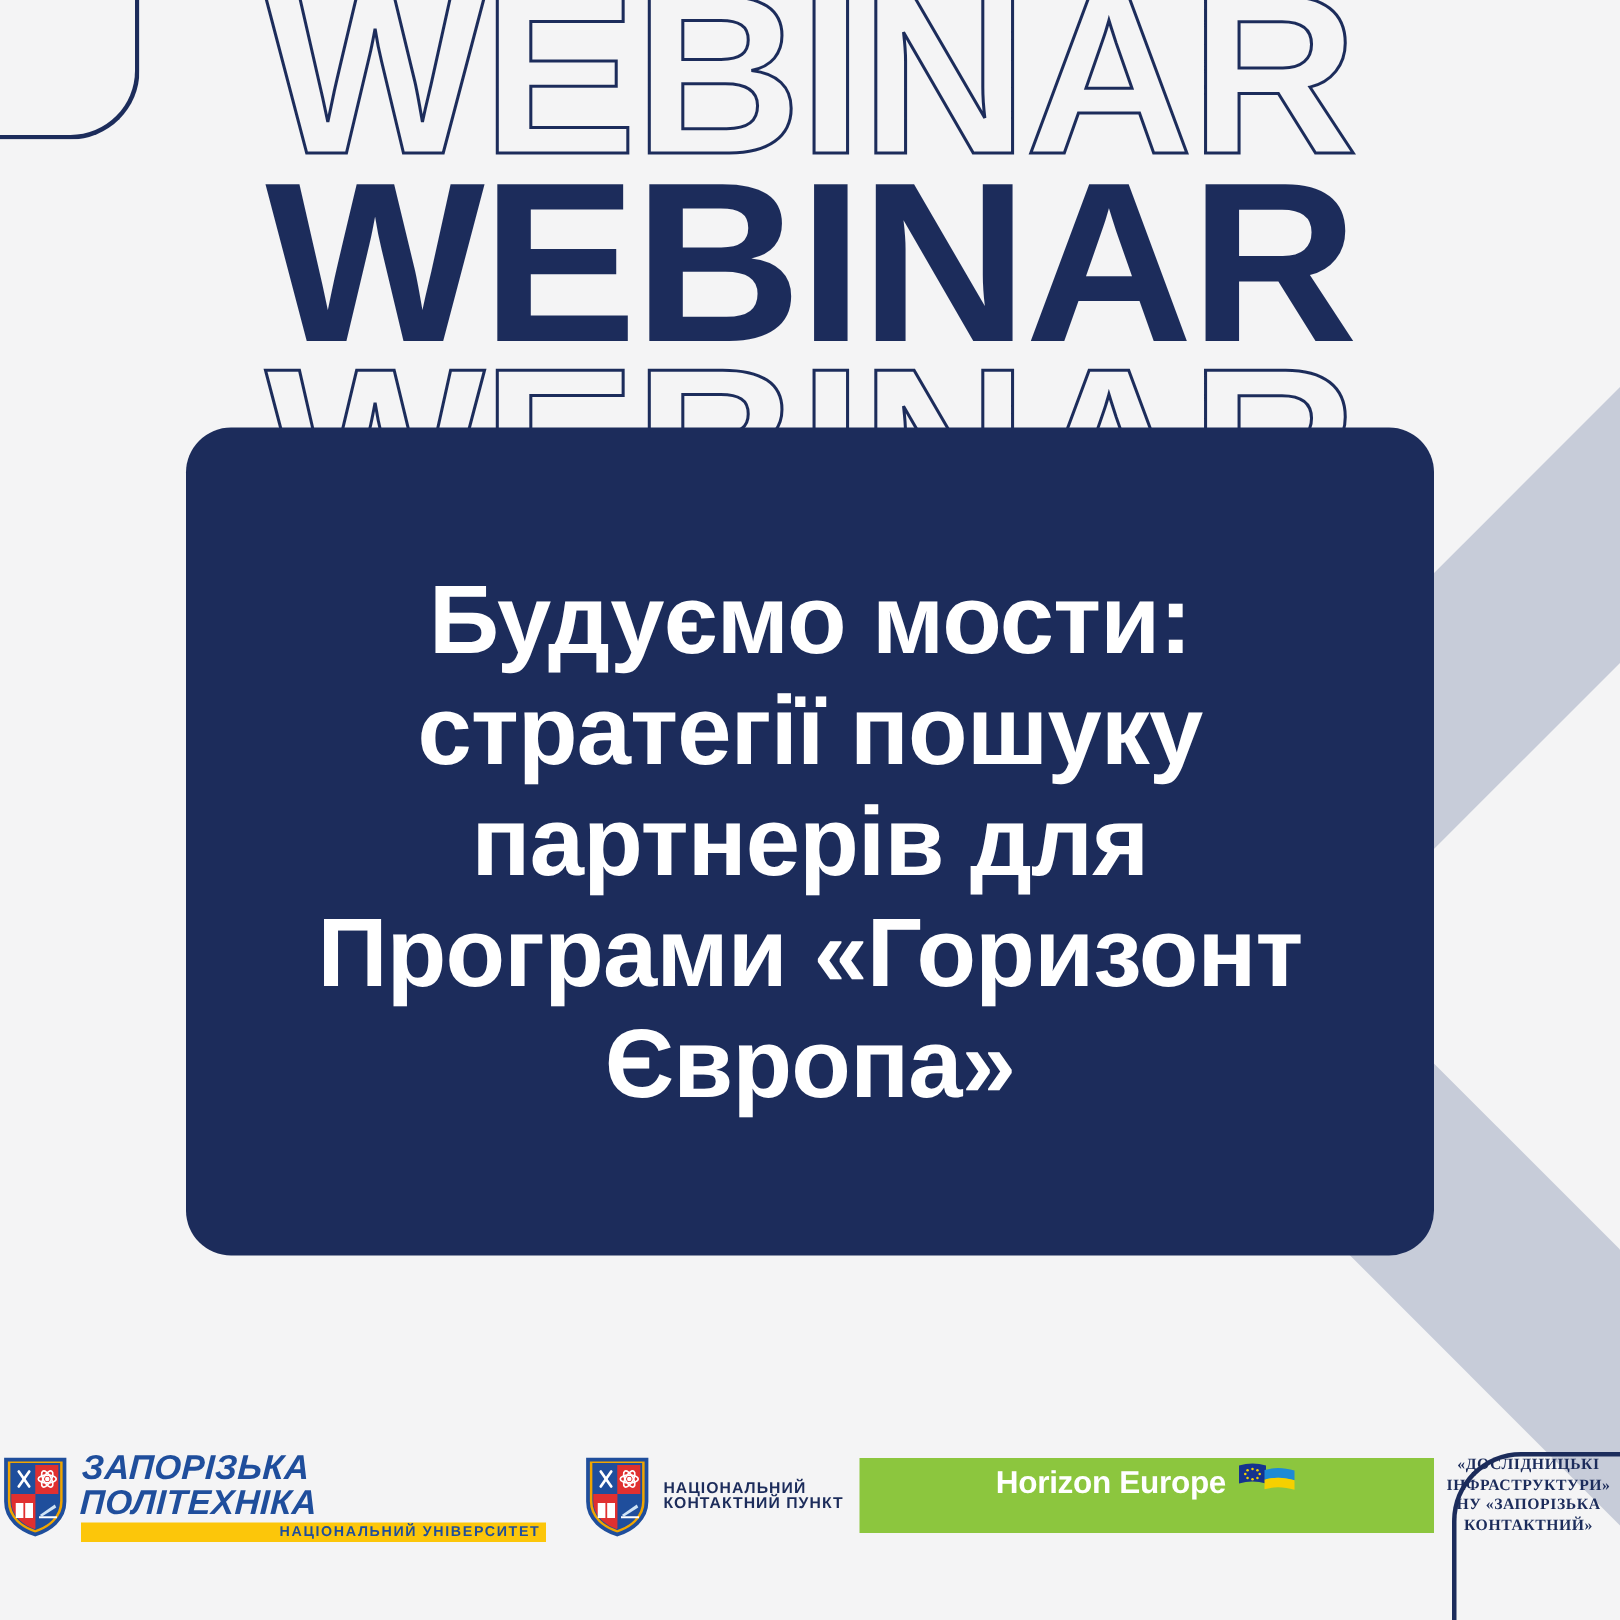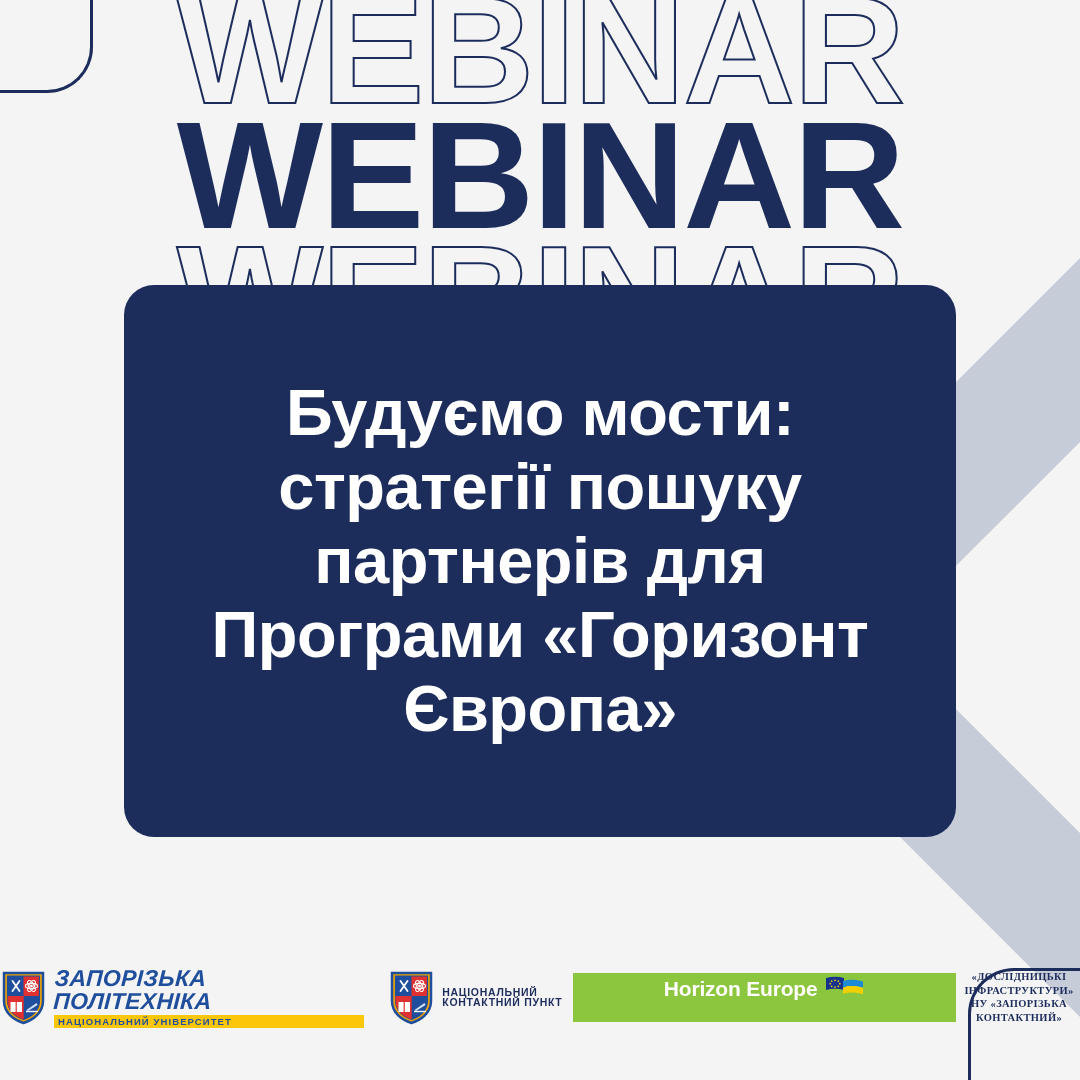--- a/index.html
+++ b/index.html
@@ -144,21 +144,21 @@
     font-weight:bold;
     font-size:23px;
     color:#1f4e9c;
     letter-spacing:0.3px;
     line-height:1;
     font-style:italic;
     transform:skewX(-3deg);
   }
   .zp-bar{
     background:#fcc60a;
-    text-align:left;
+    text-align:right;
     font-family:"Liberation Sans", sans-serif;
     font-weight:bold;
     font-size:9.5px;
     color:#1f4e9c;
     letter-spacing:1.1px;
     padding:2px 4px 2px 4px;
     line-height:1;
   }
 
   

